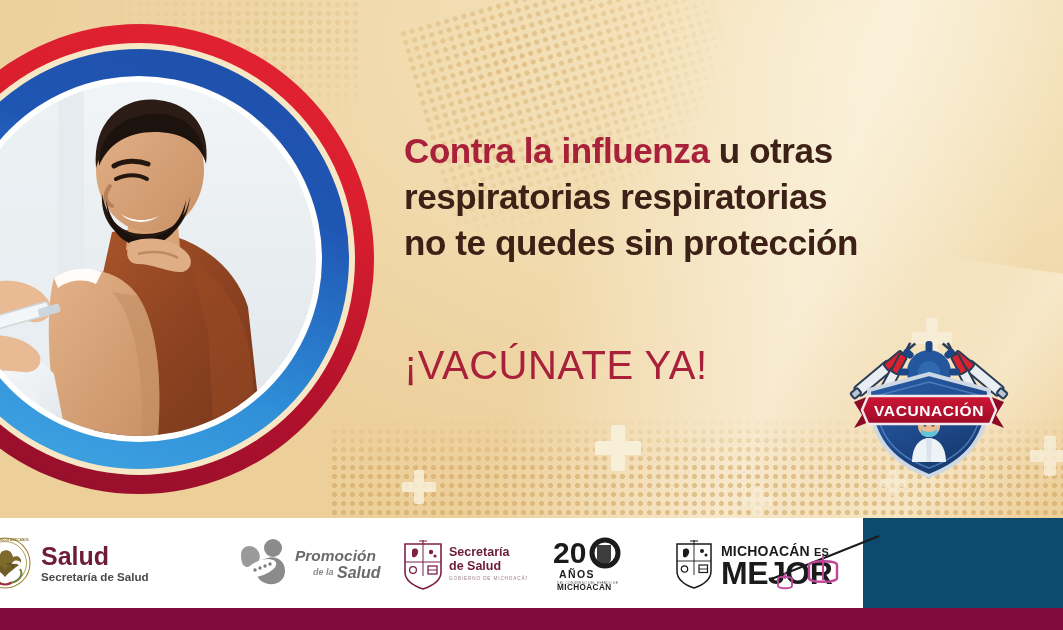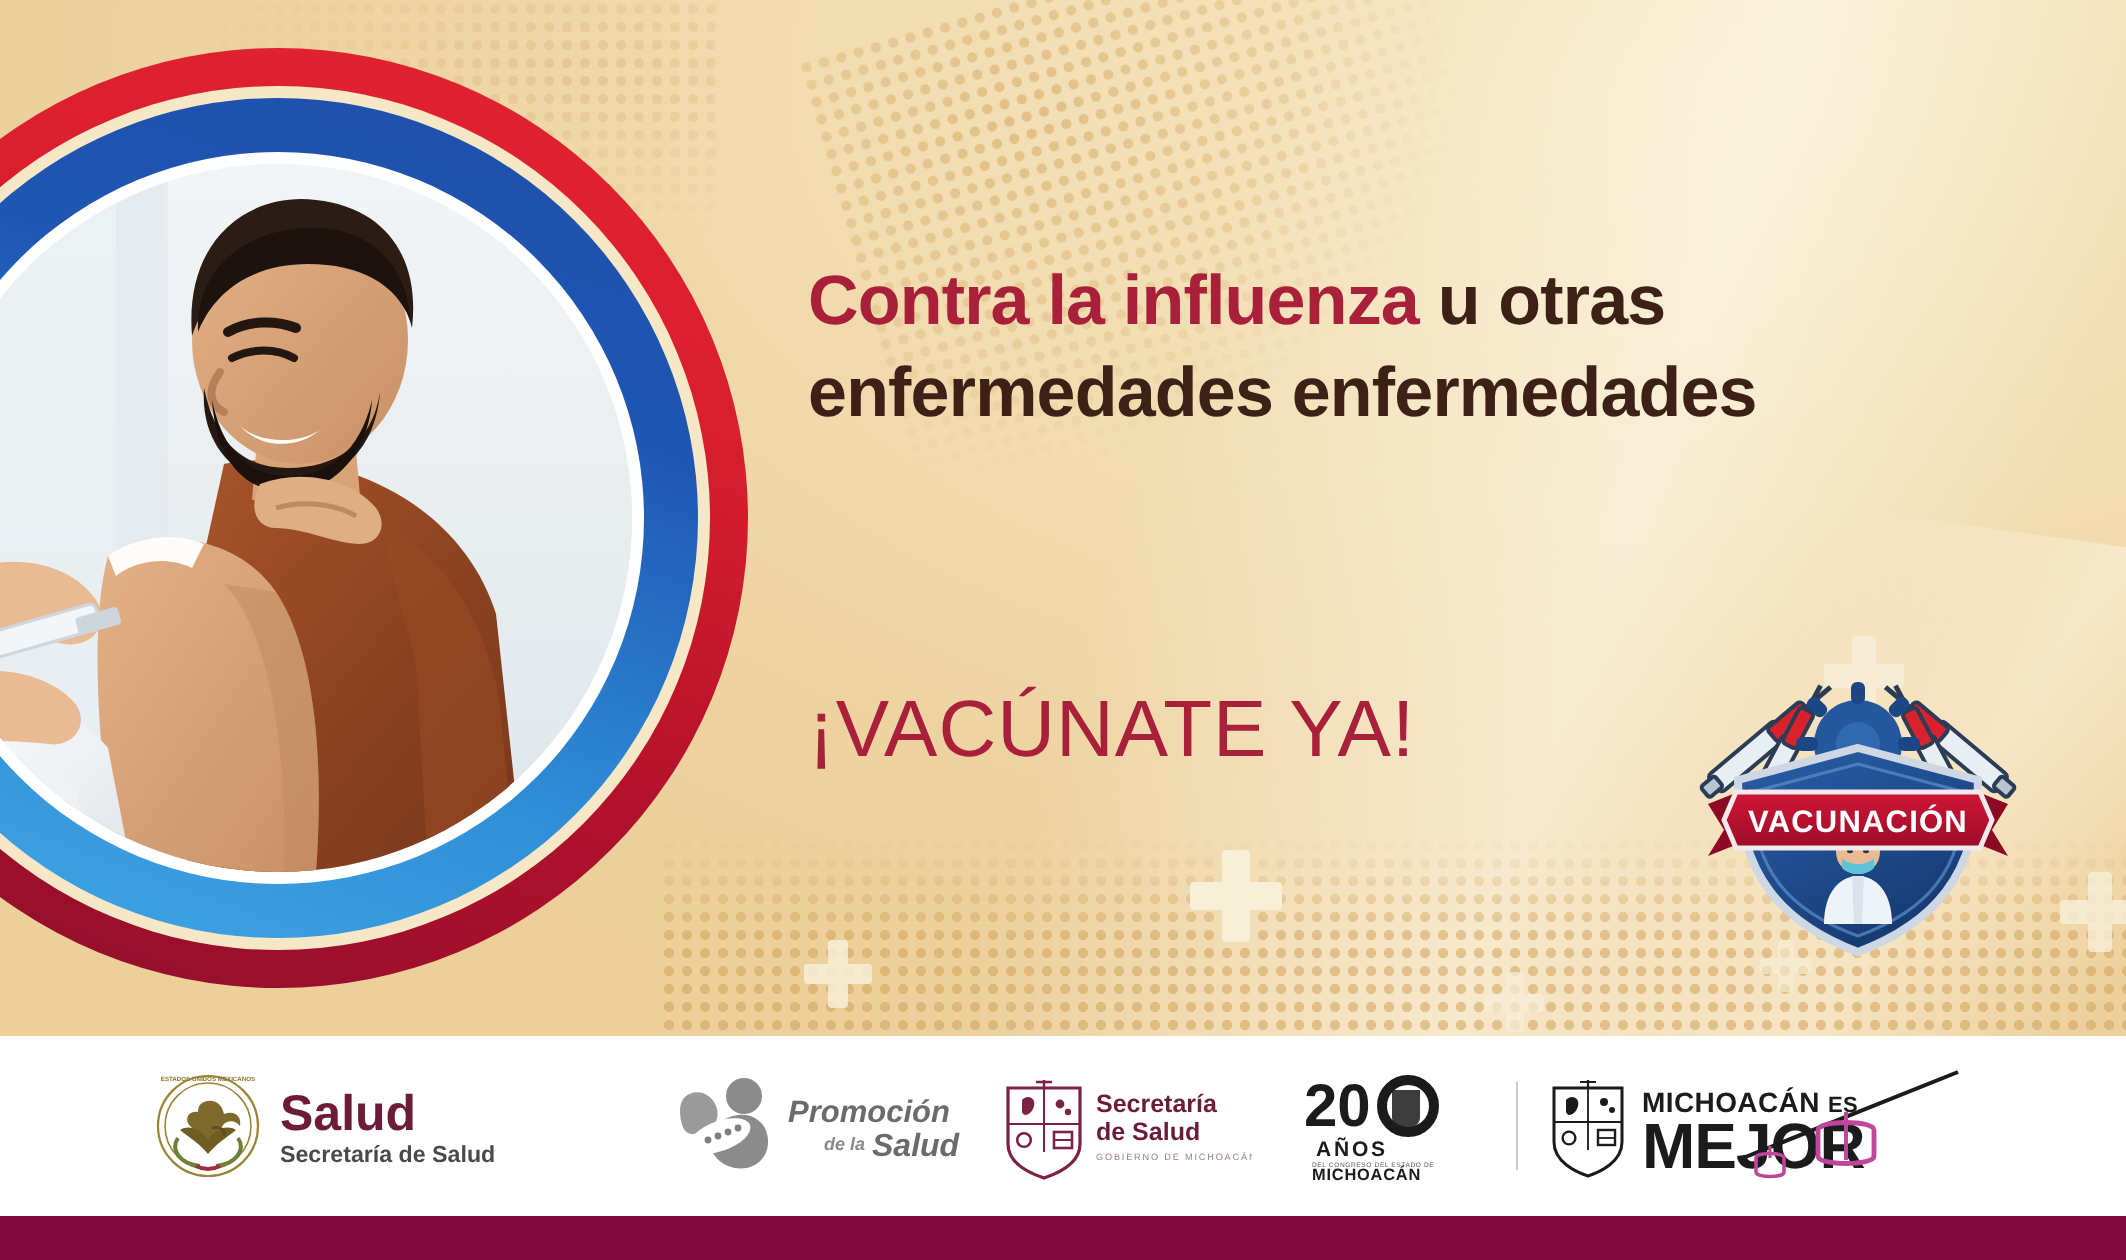--- a/index.html
+++ b/index.html
@@ -164,21 +164,21 @@
     position: absolute;
     left: 846px; top: 334px;
     width: 166px; height: 150px;
   }
   .badge svg { display: block; width: 100%; height: 100%; }
 
   
   .footer {
     position: absolute;
     left: 0; top: 518px;
-    width: 1063px; height: 90px;
+    width: 863px; height: 90px;
     background: #ffffff;
     display: flex;
     align-items: center;
     justify-content: center;
     gap: 0px;
   }
   .logo {
     display: flex;
     align-items: center;
     height: 58px;
@@ -290,21 +290,22 @@
             <rect x="14" y="231" width="14" height="7" rx="2" fill="#b9c3ca" transform="rotate(-16 21 234)"></rect>
           </g>
 
           <path d="M92 196 C106 186 126 184 140 190 L134 202 C122 196 106 198 96 206 Z" fill="#ffffff" opacity="0.95"></path>
         </svg>
       </div>
     </div>
 
     <div class="headline">
       <div class="line"><span class="hl-red">Contra la influenza</span><span> u otras</span></div>
-      <div class="line">enfermedades enfermedades</div>
+      <div class="line">respiratorias respiratorias</div>
+      <div class="line hl-red">no te quedes sin protección</div>
     </div>
 
     <div class="cta">¡VACÚNATE YA!</div>
 
     <div class="badge">
       <svg viewBox="0 0 166 150" role="img">
         <defs>
           <linearGradient id="shg" x1="0" y1="0" x2="0.6" y2="1">
             <stop offset="0" stop-color="#2a5fa8"></stop>
             <stop offset="0.55" stop-color="#1f4b8e"></stop>

